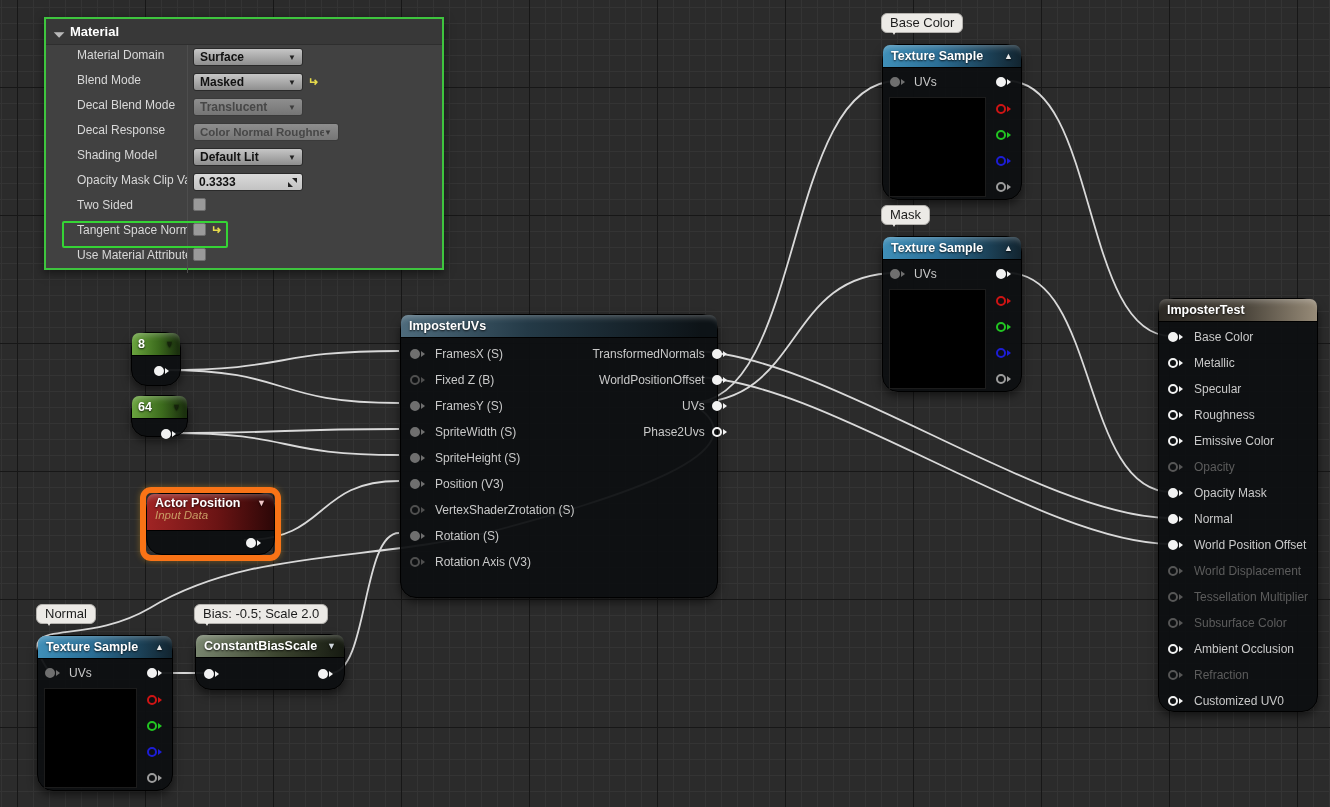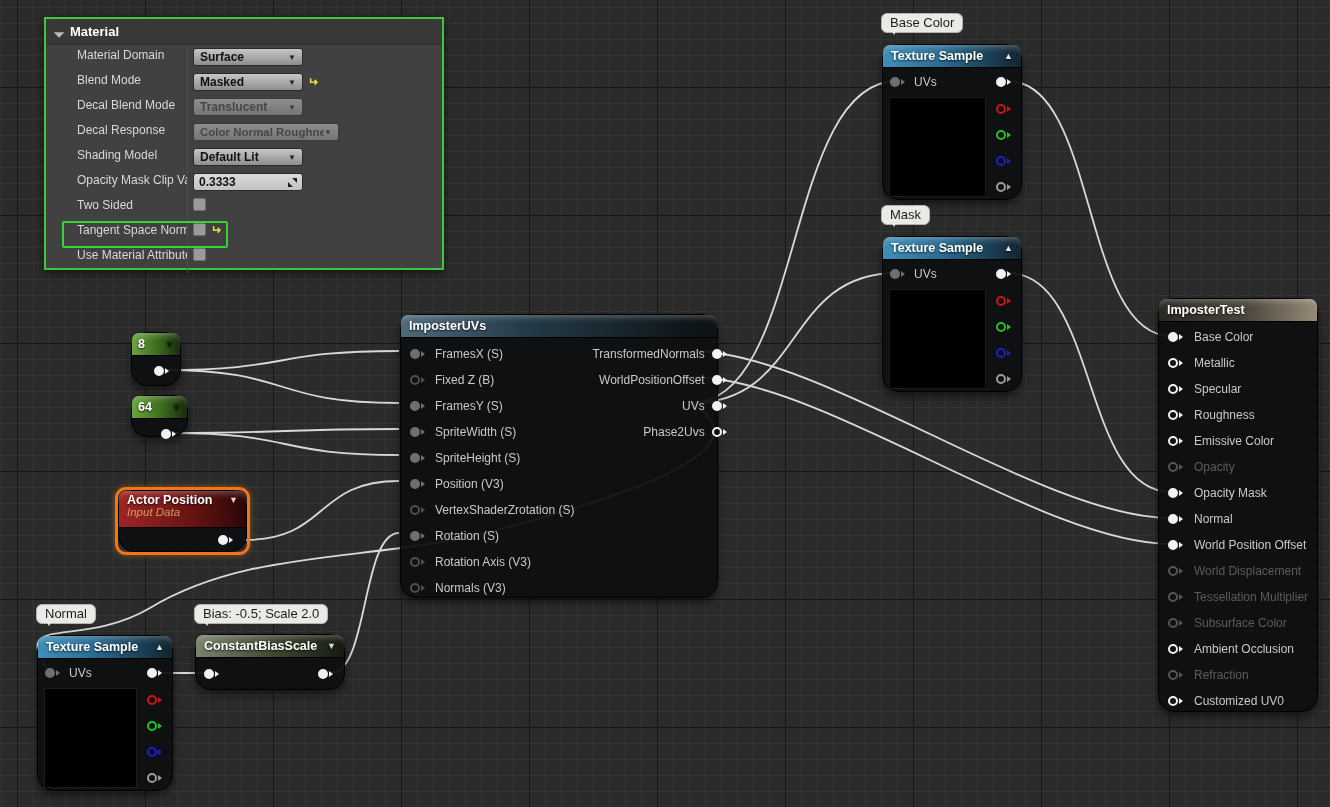--- a/index.html
+++ b/index.html
@@ -83,21 +83,21 @@
 
   
   .const-node .node-header { padding:0 6px; }
   #const-8  { left:131px; top:332px; width:50px; height:54px; }
   #const-64 { left:131px; top:395px; width:57px; height:42px; }
   .const-body { position:relative; height:29px; }
   .const-body .pin, .cbs-body .pin { position:absolute; top:50%; transform:translateY(-50%); }
   .out-right { right:8px; }
   .in-left { left:8px; }
 
-  #actor-wrap { position:absolute; left:115px; top:487px; z-index:2; border:3px solid #f97316; border-radius:11px; box-shadow:0 0 6px rgba(232,160,28,.4); }
+  #actor-wrap { position:absolute; left:140px; top:487px; z-index:2; border:6px solid #f97316; border-radius:11px; box-shadow:0 0 6px rgba(232,160,28,.4); }
   #actor-pos { position:relative; width:129px; height:62px; left:0; top:0; box-shadow:none; }
   .ap-header { height:37px; border-radius:7px 7px 0 0; padding:2px 8px 0 8px;
     background:linear-gradient(to right,#a02424 0%,#6b1414 55%,#2c0707 100%);
     box-shadow:inset 0 8px 6px -6px rgba(255,255,255,.30); border-bottom:1px solid #000; }
   .ap-title { display:flex; align-items:center; font-weight:bold; color:#fff; font-size:12.5px; text-shadow:0 1px 2px rgba(0,0,0,.8); }
   .ap-sub { font-style:italic; color:#c99e66; font-size:11.5px; margin-top:-1px; }
 
   #cbs { left:195px; top:634px; width:150px; height:56px; }
   .cbs-body { position:relative; height:32px; }
 
@@ -429,27 +429,20 @@
           </span>
           <span>Rotation (S)</span>
         </div>
         <div class="iuvs-row">
           <span class="pin inopen">
             <i class="circ"></i>
             <i class="arrow"></i>
           </span>
           <span>Rotation Axis (V3)</span>
         </div>
-        <div class="iuvs-row">
-          <span class="pin inopen">
-            <i class="circ"></i>
-            <i class="arrow"></i>
-          </span>
-          <span>Normals (V3)</span>
-        </div>
       </div>
     <div class="iuvs-col" id="iuvs-outputs">
         <div class="iuvs-row out">
           <span>TransformedNormals</span>
           <span class="pin white filled">
             <i class="circ"></i>
             <i class="arrow"></i>
           </span>
         </div>
         <div class="iuvs-row out">

